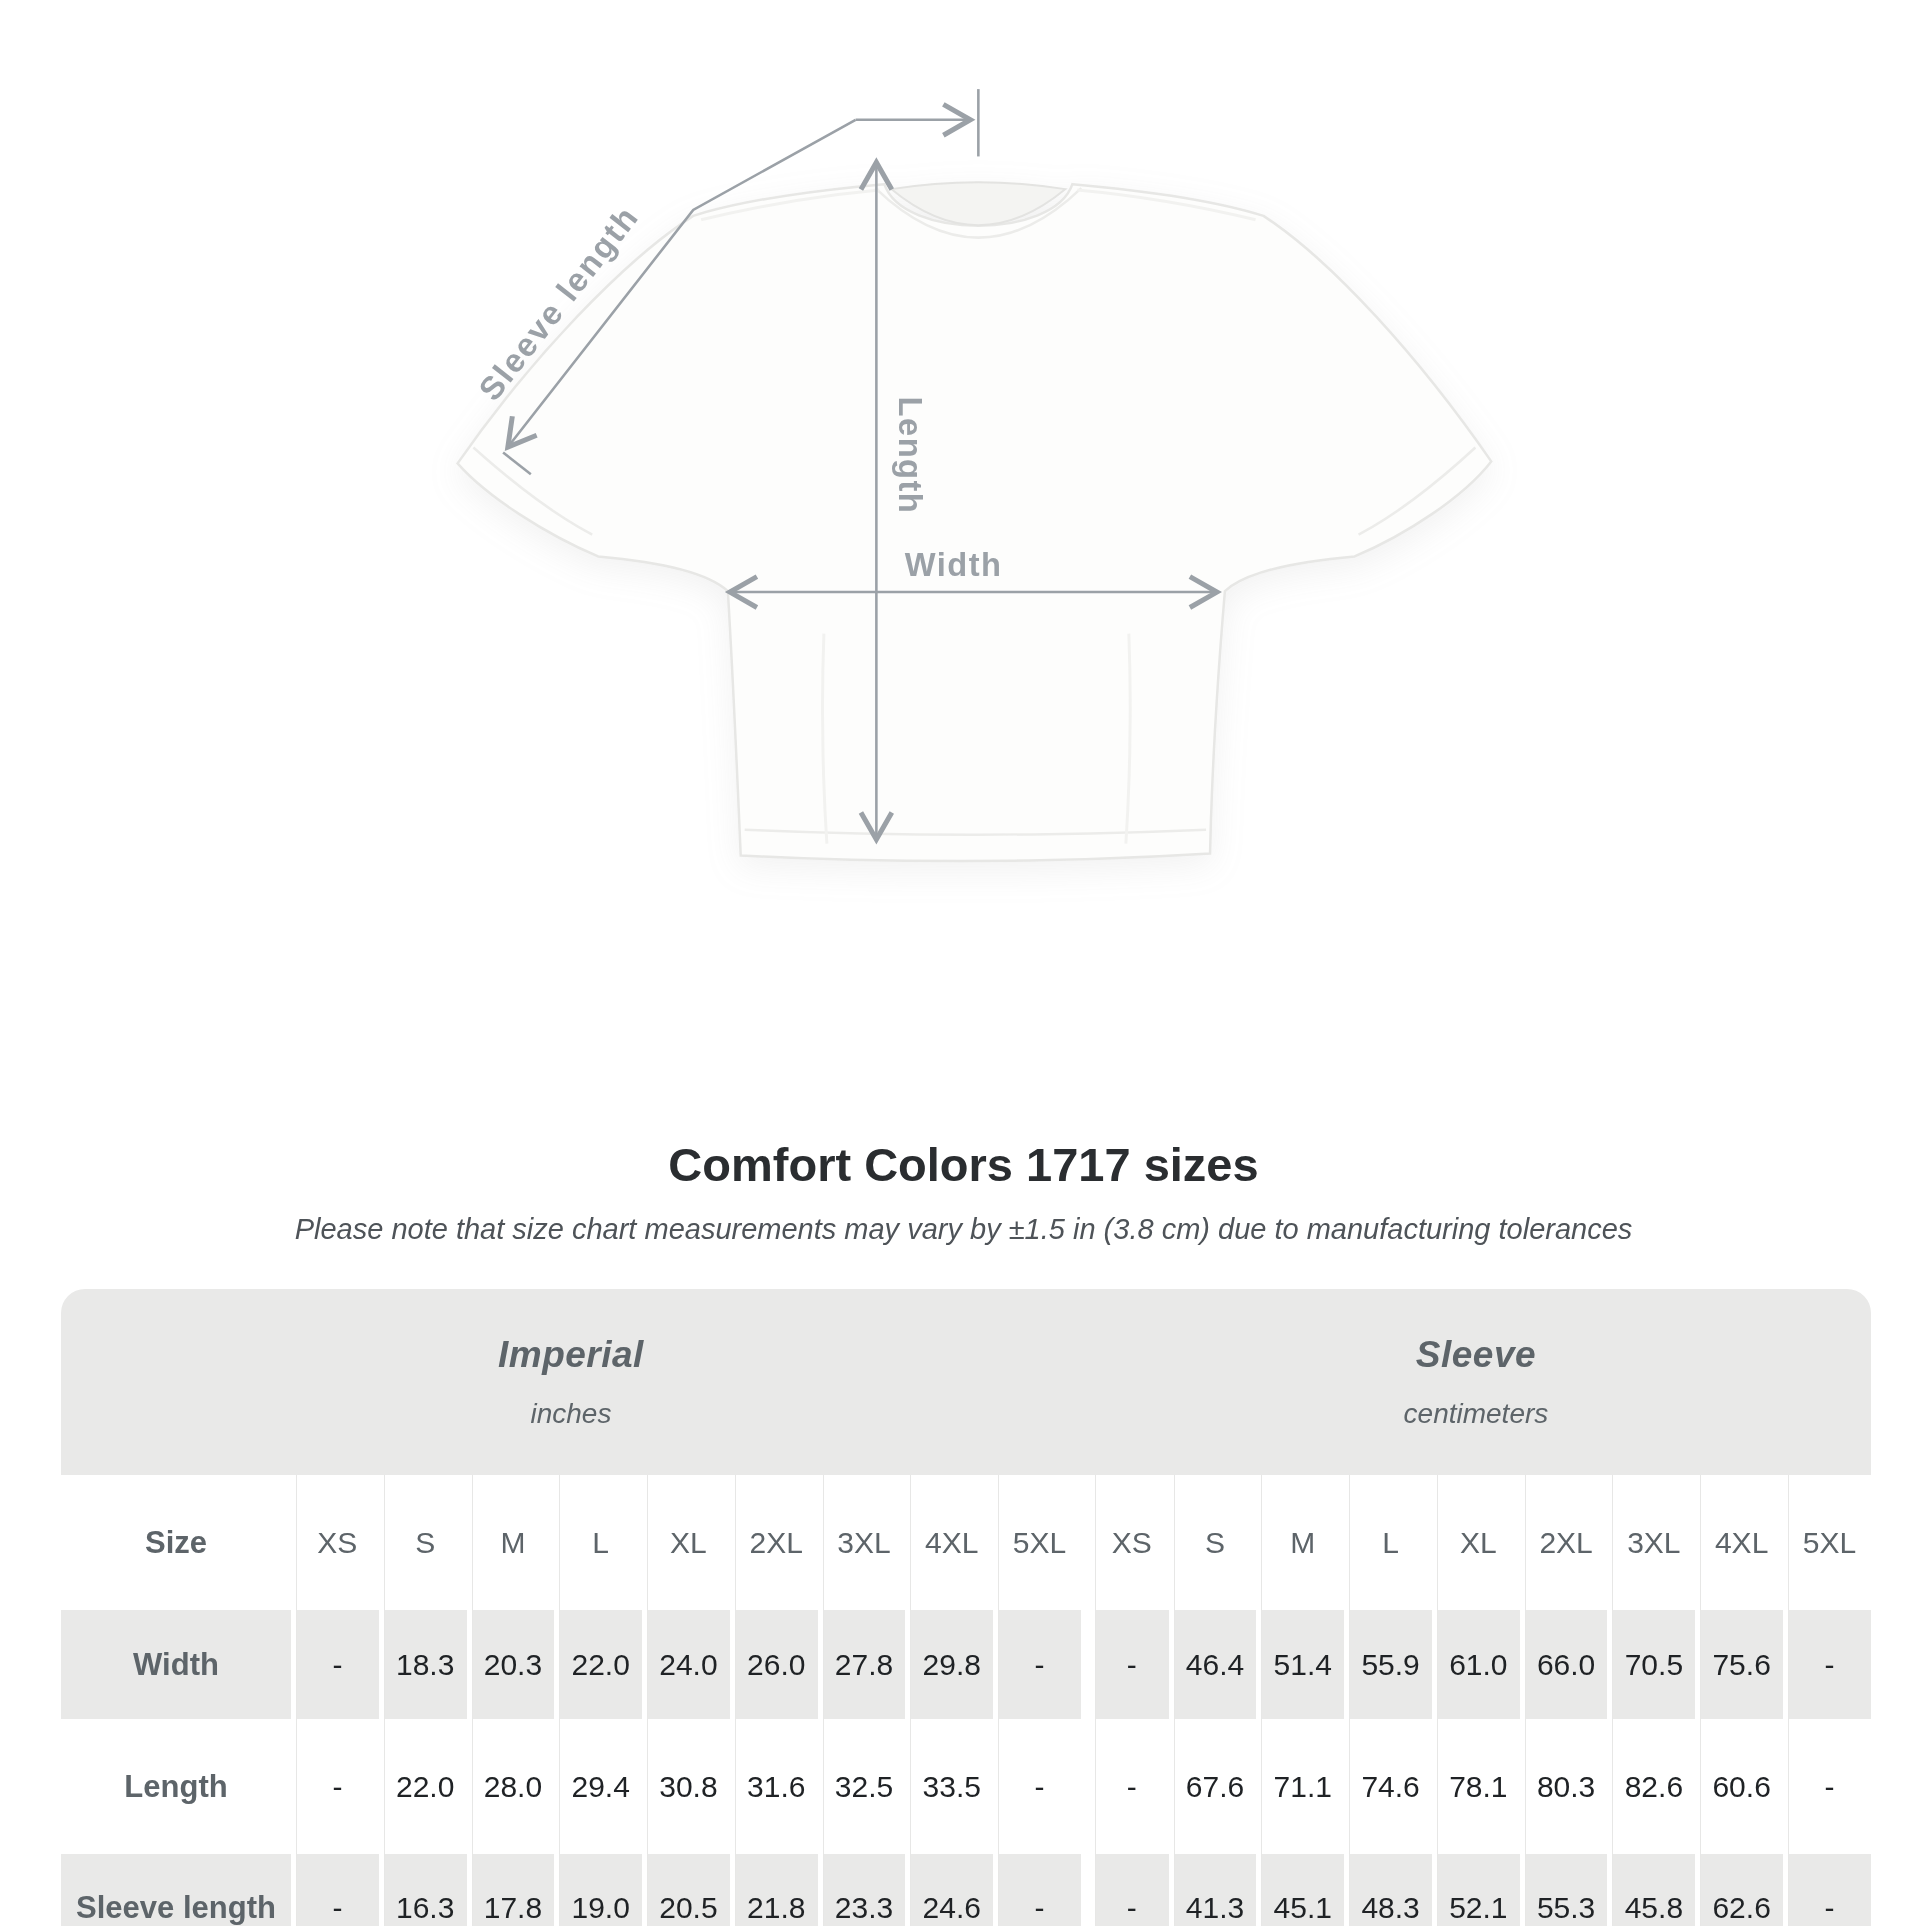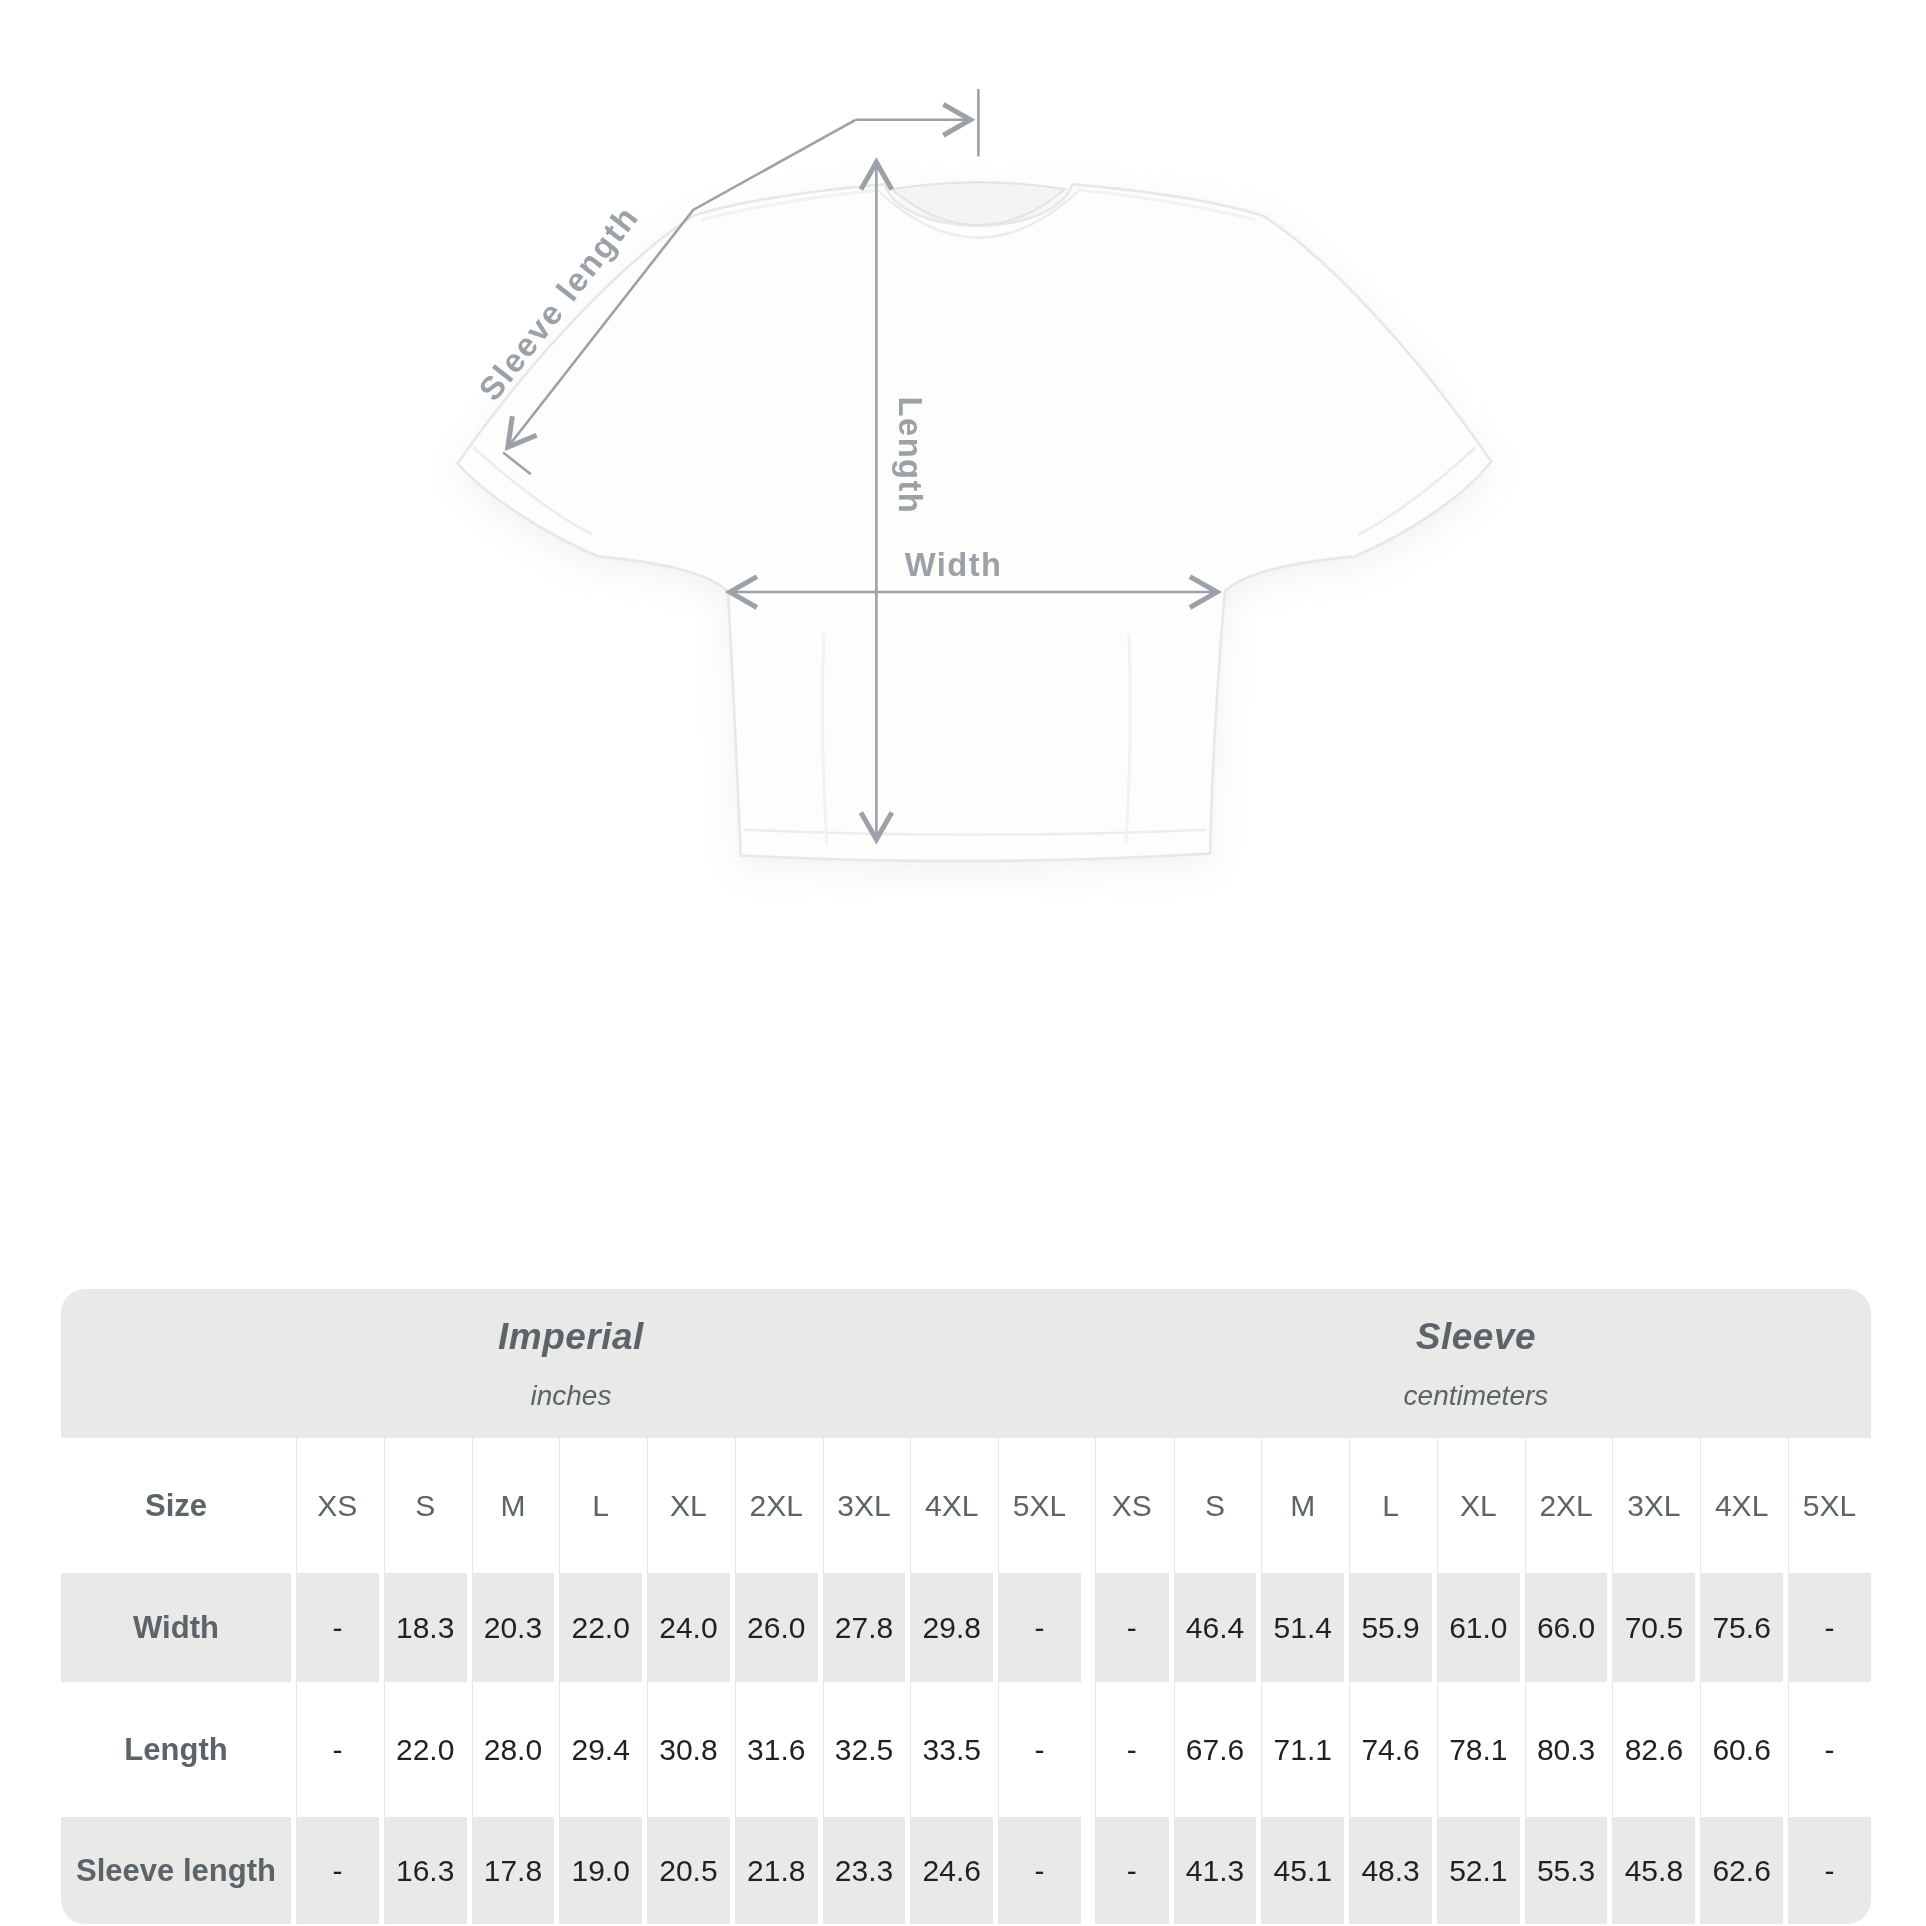--- a/index.html
+++ b/index.html
@@ -16,21 +16,21 @@
   .mlabel{fill:#9ba1a7;font-size:33px;font-weight:700;letter-spacing:1.5px;}
   .mlabel-sleeve{letter-spacing:2px;}
   
   .header-block{position:absolute;left:0;top:1139px;width:100%;text-align:center;}
   .title{font-size:47px;line-height:51px;font-weight:700;color:#2a2d30;margin:0;}
   .subtitle{font-size:29px;line-height:34px;font-style:italic;color:#4e5358;margin:22px 0 0 0;}
   
   .table-wrap{position:absolute;left:61px;top:1289px;width:1810px;}
   table.sizes{border-collapse:separate;border-spacing:0;width:1810px;table-layout:fixed;}
   td,th{text-align:center;vertical-align:middle;padding:0;font-weight:normal;}
-  tr.band td{background:#e9e9e8;height:149px;}
+  tr.band td{background:#e9e9e8;height:186px;}
   tr.band td:first-child{border-top-left-radius:24px;}
   tr.band td:last-child{border-top-right-radius:24px;}
   .unit-title{font-size:37px;font-weight:700;font-style:italic;color:#5d6469;letter-spacing:0.5px;}
   .unit-sub{font-size:28px;font-style:italic;color:#5d6469;margin-top:22px;}
   tr.r-white td,tr.r-white th{background:#ffffff;height:135px;}
   tr.r-gray td,tr.r-gray th{background:#e9e9e8;height:109px;}
   tr.last td,tr.last th{height:107px;}
   tr.last td:first-child,tr.last th:first-child{border-bottom-left-radius:24px;}
   tr.last td:last-child{border-bottom-right-radius:24px;}
   .sep{border-left:5px solid #ffffff;box-shadow:inset 1px 0 0 #e7e7e6;}
@@ -97,20 +97,24 @@
       <line class="mline" x1="885" y1="166" x2="885" y2="846" marker-start="url(#arr)" marker-end="url(#arr)"></line>
 
       <line class="mline" x1="739" y1="598" x2="1227" y2="598" marker-start="url(#arr)" marker-end="url(#arr)"></line>
     </g>
 
     <text class="mlabel mlabel-sleeve" x="573" y="313" text-anchor="middle" transform="rotate(-52 573 313)">Sleeve length</text>
     <text class="mlabel" x="908" y="460" text-anchor="middle" transform="rotate(90 908 460)">Length</text>
     <text class="mlabel" x="963" y="582" text-anchor="middle">Width</text>
   </svg>
 
+  <div class="header-block">
+    <h1 class="title">Comfort Colors 1717 sizes</h1>
+    <div class="subtitle">Please note that size chart measurements may vary by ±1.5 in (3.8 cm) due to manufacturing tolerances</div>
+  </div>
 
   <div class="table-wrap">
     <table class="sizes">
       <colgroup>
           <col style="width: 230px;">
           <col>
           <col>
           <col>
           <col>
           <col>

